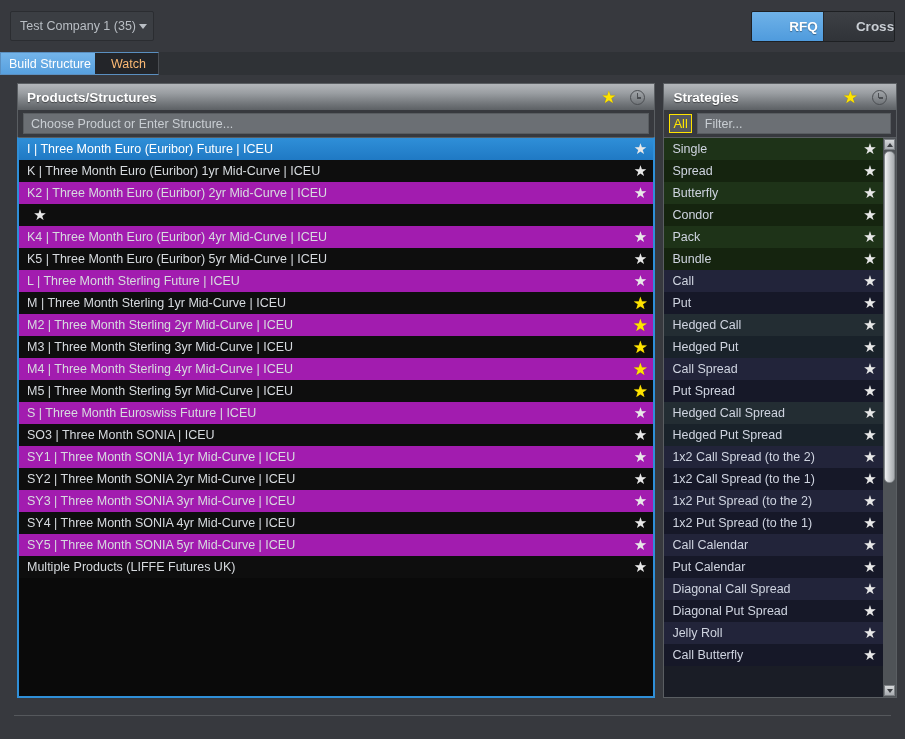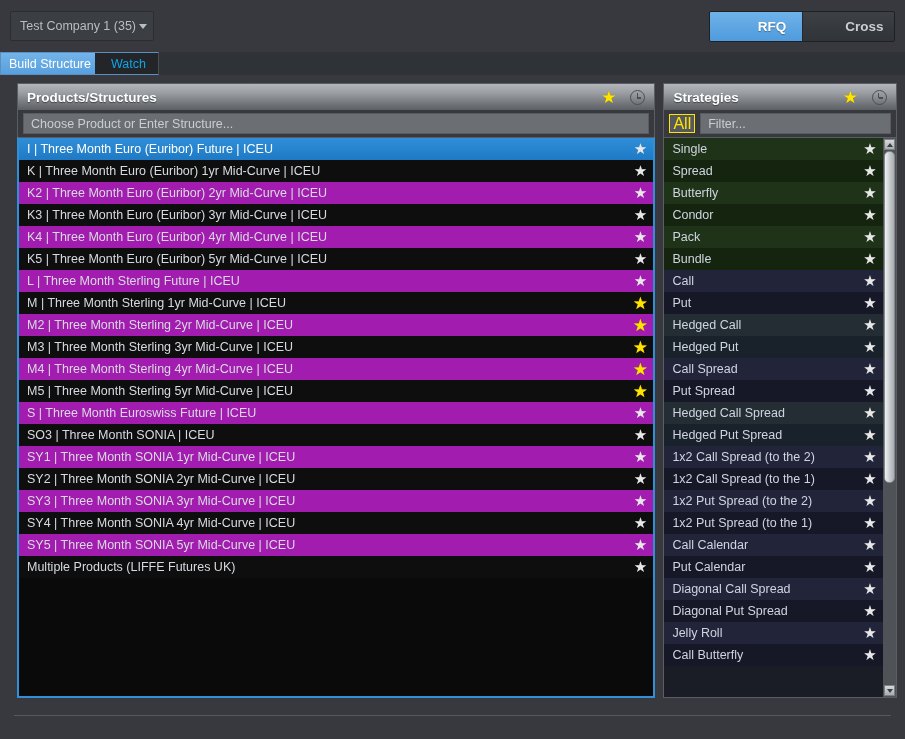--- a/index.html
+++ b/index.html
@@ -79,21 +79,21 @@
   .company-select .caret {
     margin-left: auto;
     border-left: 4.5px solid transparent; border-right: 4.5px solid transparent;
     border-top: 5px solid #b9bec4;
   }
   .mode-toggle {
     margin-left: auto; display: flex;
     border: 1px solid #1e2023; border-radius: 2px; overflow: hidden;
   }
   .mode-btn {
-    width: 92px; height: 29px;
+    width: 71px; height: 29px;
     display:flex;align-items:center;justify-content:center;
     font-size: 13.5px; font-weight: bold; padding-left: 32px;
   }
   .mode-btn.on {
     background: linear-gradient(to bottom,#6fb2e8,#4f9bdd);
     color:#ffffff; text-shadow: 0 1px 1px rgba(0,0,0,.35);
   }
   .mode-btn.off {
     background: linear-gradient(to bottom,#3d4045,#303338);
     color:#c9ced4; border-left:1px solid #26282c;
@@ -114,21 +114,21 @@
     background: linear-gradient(to bottom,#73b4e9,#57a0df);
     color: #ffffff; padding: 0 4px 0 8px;
   }
   .tab.active:after {
     content:''; position:absolute; right:-10px; top:0; bottom:0; width:20px;
     background: linear-gradient(to bottom,#73b4e9,#57a0df);
     transform: skewX(-20deg); z-index:0;
   }
   .tab.active span { position: relative; z-index: 1; }
   .tab.inactive {
-    background: #232529; color: #0ea5e9; padding: 0 12px 0 16px;
+    background: #232529; color: #fdba74; padding: 0 12px 0 16px;
   }
 
   
   .main {
     flex: 1; display: flex; padding: 8px 8px 0 17px; gap: 8px;
     background: #37393e; min-height: 0;
   }
   .panel { display: flex; flex-direction: column; min-height: 0; }
   .panel-products { width: 645px; }
   .panel-strategies { width: 236px; }
@@ -161,21 +161,21 @@
     display:flex; align-items:center; padding: 0 5px;
   }
   .search-box {
     flex:1; height:21px; background:#6b6f74; border:1px solid #595d61;
     display:flex; align-items:center; padding: 0 7px;
     color:#c9ced3; font-size:12.5px;
   }
   .all-badge {
     height:19px; padding: 0 3px; margin-right:5px;
     border:1.5px solid #ffe400; color:#ffe400;
-    font-size:16px; display:flex; align-items:center;
+    font-size:13px; display:flex; align-items:center;
     background:#55585c;
   }
 
   .list {
     flex: 1; min-height: 0; overflow: hidden; position: relative;
     background: #0a0a0a;
   }
   .list-products {
     border: 2px solid #2f8fd8;
     border-top: 1px solid #5a5e62;
@@ -283,21 +283,20 @@
             </div>
             <div class="row evenbg">
               <div class="lbl">K | Three Month Euro (Euribor) 1yr Mid-Curve | ICEU</div>
               <div class="rstar"><span class="star w">★</span></div>
             </div>
             <div class="row oddbg">
               <div class="lbl">K2 | Three Month Euro (Euribor) 2yr Mid-Curve | ICEU</div>
               <div class="rstar"><span class="star w">★</span></div>
             </div>
             <div class="row evenbg">
-              <div class="lbl">K3 | Three Month Euro (Euribor) 3yr Mid-Curve | ICEU</div>
               <div class="rstar"><span class="star w">★</span></div>
             </div>
             <div class="row oddbg">
               <div class="lbl">K4 | Three Month Euro (Euribor) 4yr Mid-Curve | ICEU</div>
               <div class="rstar"><span class="star w">★</span></div>
             </div>
             <div class="row evenbg">
               <div class="lbl">K5 | Three Month Euro (Euribor) 5yr Mid-Curve | ICEU</div>
               <div class="rstar"><span class="star w">★</span></div>
             </div>

